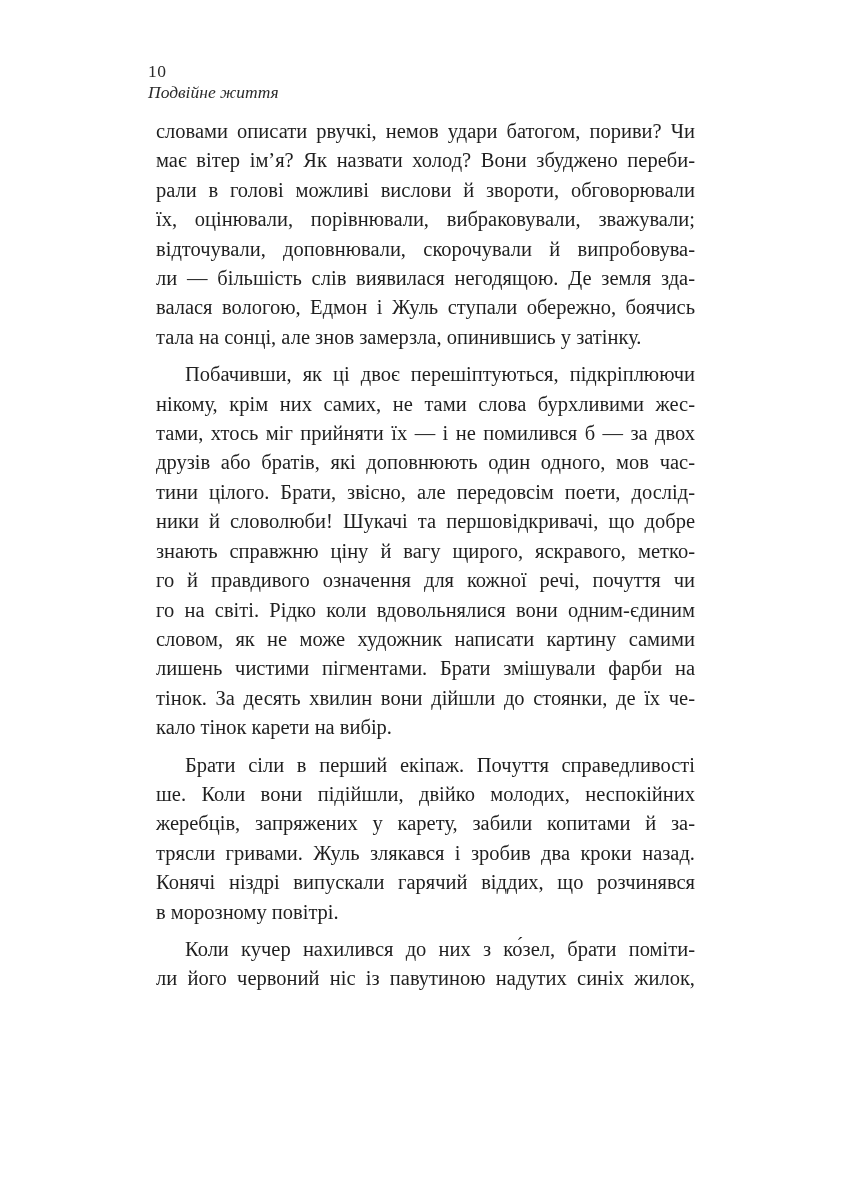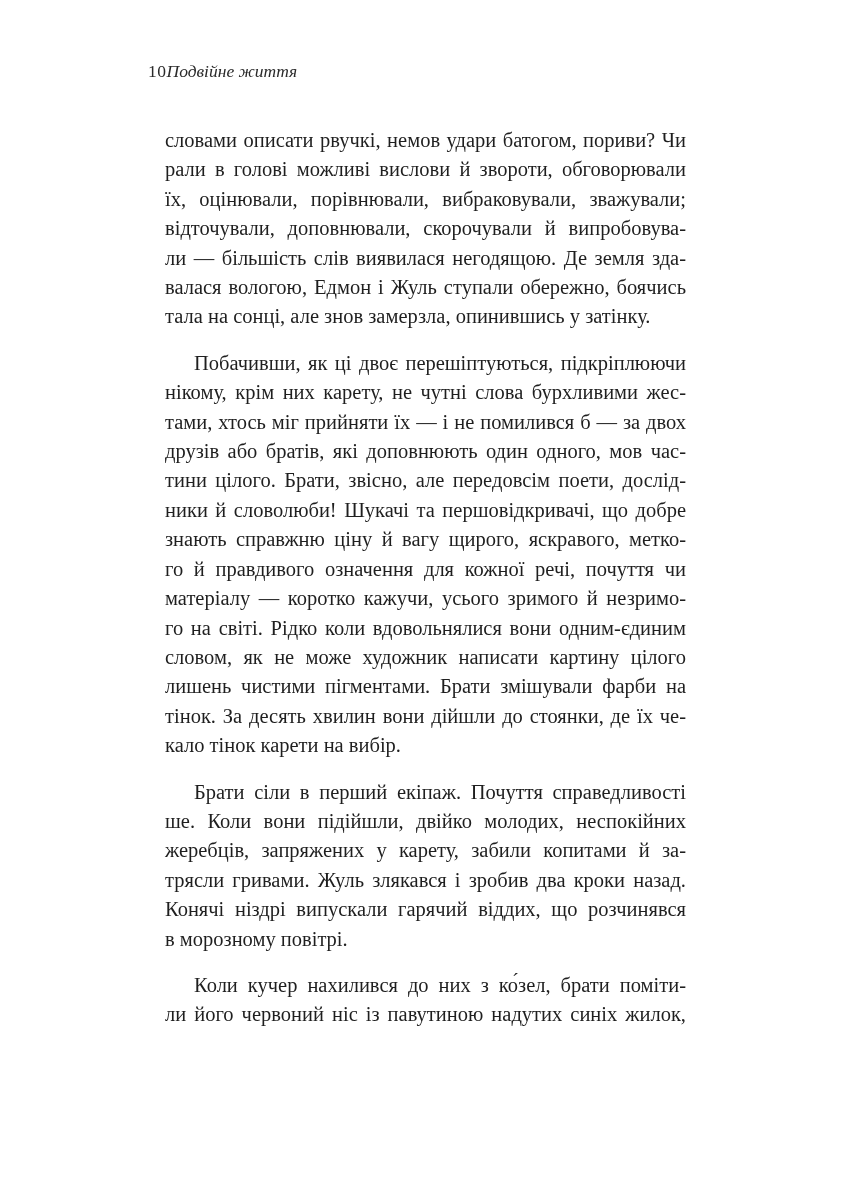--- a/index.html
+++ b/index.html
@@ -15,42 +15,43 @@
     overflow: hidden;
     font-family: "Liberation Serif", "DejaVu Serif", serif;
     color: #1f1f1f;
   }
   .header {
     position: absolute;
     top: 61px;
     left: 148px;
     right: 146px;
     display: flex;
-    justify-content: flex-start;
+    justify-content: flex-end;
     align-items: baseline;
     font-size: 17.5px;
     color: #2a2a2a;
+    flex-direction: column;
   }
   .pagenum {
     letter-spacing: 0.5px;
   }
   .running {
     font-style: italic;
   }
   .body-text {
     position: absolute;
     top: 109px;
     left: 148px;
     right: 146px;
     font-size: 20.5px;
     line-height: 29.4px;
     color: #1f1f1f;
   }
   .para {
-    margin: 17px;
+    margin: 8px;
   }
   .line {
     text-align: justify;
     text-align-last: justify;
     white-space: normal;
   }
   .line.end {
     text-align-last: left;
   }
   .line.indent {
@@ -64,40 +65,40 @@
 
   <div class="header">
     <span class="pagenum">10</span>
     <span class="running">Подвійне життя</span>
   </div>
 
   <div class="body-text">
 
     <div class="para">
       <div class="line">словами описати рвучкі, немов удари батогом, пориви? Чи</div>
+      <div class="line">має вітер ім’я? Як назвати холод? Вони збуджено переби-</div>
       <div class="line">рали в голові можливі вислови й звороти, обговорювали</div>
       <div class="line">їх, оцінювали, порівнювали, вибраковували, зважували;</div>
       <div class="line">відточували, доповнювали, скорочували й випробовува-</div>
       <div class="line">ли — більшість слів виявилася негодящою. Де земля зда-</div>
       <div class="line">валася вологою, Едмон і Жуль ступали обережно, боячись</div>
       <div class="line end">тала на сонці, але знов замерзла, опинившись у затінку.</div>
     </div>
 
     <div class="para">
       <div class="line indent">Побачивши, як ці двоє перешіптуються, підкріплюючи</div>
-      <div class="line">нікому, крім них карету, не чутні слова бурхливими жес-</div>
+      <div class="line">нікому, крім них самих, не тами слова бурхливими жес-</div>
       <div class="line">тами, хтось міг прийняти їх — і не помилився б — за двох</div>
       <div class="line">друзів або братів, які доповнюють один одного, мов час-</div>
       <div class="line">тини цілого. Брати, звісно, але передовсім поети, дослід-</div>
       <div class="line">ники й словолюби! Шукачі та першовідкривачі, що добре</div>
       <div class="line">знають справжню ціну й вагу щирого, яскравого, метко-</div>
       <div class="line">го й правдивого означення для кожної речі, почуття чи</div>
-      <div class="line">матеріалу — коротко кажучи, усього зримого й незримо-</div>
       <div class="line">го на світі. Рідко коли вдовольнялися вони одним-єдиним</div>
-      <div class="line">словом, як не може художник написати картину цілого</div>
+      <div class="line">словом, як не може художник написати картину самими</div>
       <div class="line">лишень чистими пігментами. Брати змішували фарби на</div>
       <div class="line">тінок. За десять хвилин вони дійшли до стоянки, де їх че-</div>
       <div class="line end">кало тінок карети на вибір.</div>
     </div>
 
     <div class="para">
       <div class="line indent">Брати сіли в перший екіпаж. Почуття справедливості</div>
       <div class="line">ше. Коли вони підійшли, двійко молодих, неспокійних</div>
       <div class="line">жеребців, запряжених у карету, забили копитами й за-</div>
       <div class="line">трясли гривами. Жуль злякався і зробив два кроки назад.</div>

